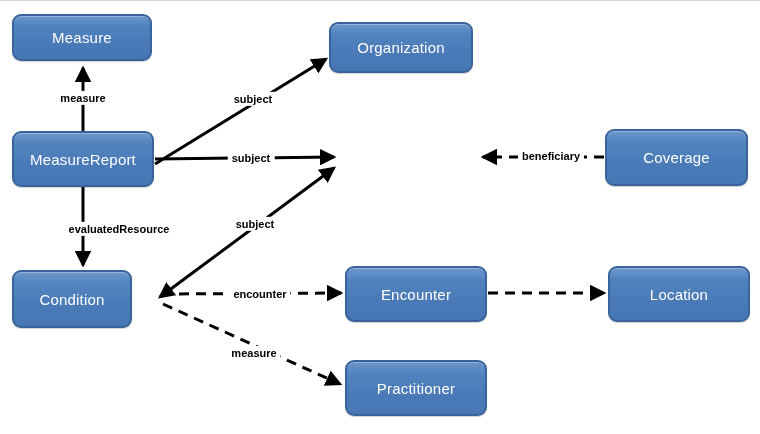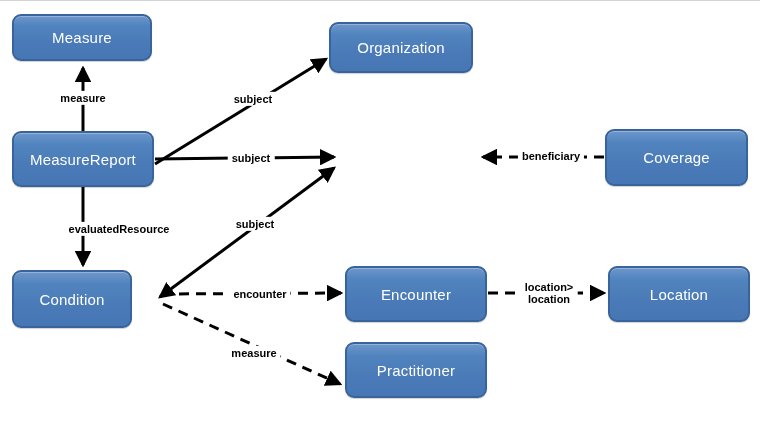--- a/index.html
+++ b/index.html
@@ -94,24 +94,20 @@
       </div>
       <div class="edge-label" style="left: 260px; top: 293px;">
         <div>encounter</div>
       </div>
       <div class="edge-label" style="left: 254px; top: 352px;">
         <div>measure</div>
       </div>
       <div class="edge-label" style="left: 551px; top: 155px;">
         <div>beneficiary</div>
       </div>
-      <div class="edge-label" style="left: 549px; top: 292px;">
-        <div>location&gt;</div>
-        <div>location</div>
-      </div>
     </div>
   <div id="node-layer">
       <div class="node" style="left: 12px; top: 13px; width: 140px; height: 47px;">
         <span>Measure</span>
       </div>
       <div class="node" style="left: 12px; top: 130px; width: 142px; height: 56px; justify-content: center;">
         <span>MeasureReport</span>
       </div>
       <div class="node" style="left: 12px; top: 269px; width: 120px; height: 58px;">
         <span>Condition</span>
@@ -121,17 +117,17 @@
       </div>
       <div class="node" style="left: 605px; top: 128px; width: 143px; height: 57px; align-items: center;">
         <span>Coverage</span>
       </div>
       <div class="node" style="left: 345px; top: 265px; width: 142px; height: 56px;">
         <span>Encounter</span>
       </div>
       <div class="node" style="left: 608px; top: 265px; width: 142px; height: 56px;">
         <span>Location</span>
       </div>
-      <div class="node" style="left: 345px; top: 341px; width: 142px; height: 56px;">
+      <div class="node" style="left: 345px; top: 359px; width: 142px; height: 56px;">
         <span>Practitioner</span>
       </div>
     </div>
 </div>
 
 </body></html>

